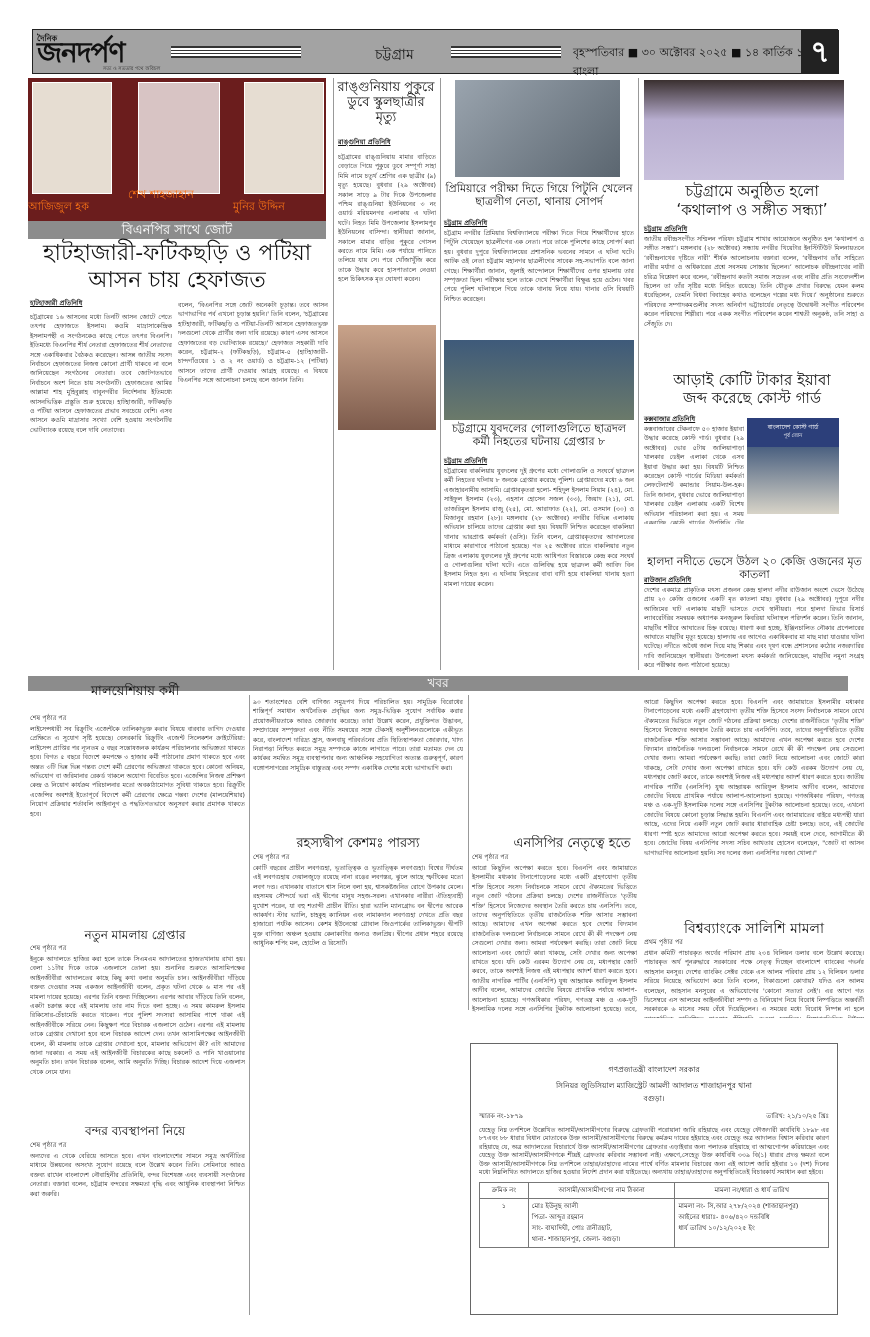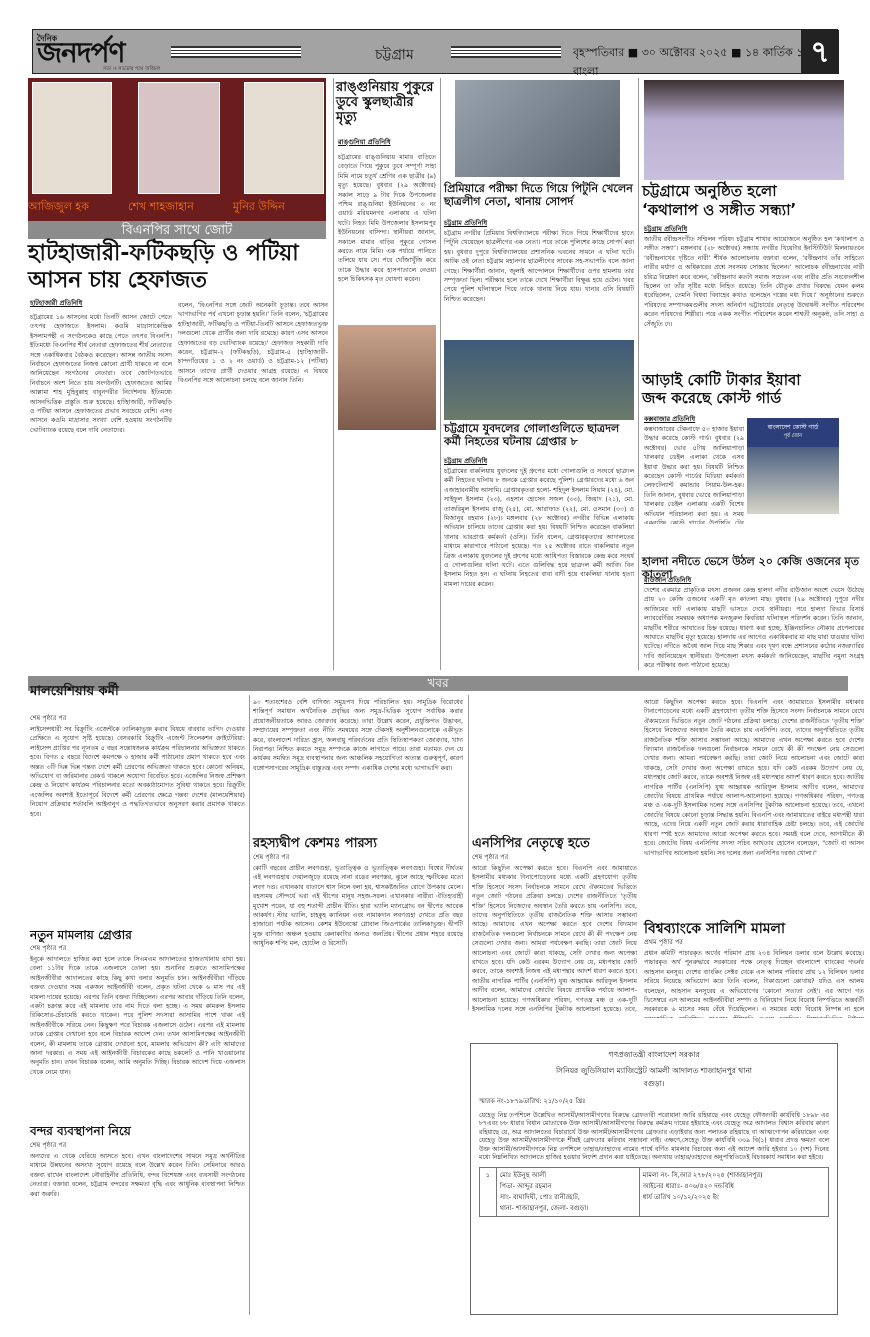--- a/index.html
+++ b/index.html
@@ -10,21 +10,21 @@
 .logo-big{left:4px;top:8px;font-size:28px;font-weight:900;letter-spacing:-1px;line-height:30px}
 .logo-tag{left:70px;top:35px;font-size:5px;color:#333}
 .rules{height:12px;border-top:2px solid #333;border-bottom:2px solid #333;background:repeating-linear-gradient(#fff 0,#fff 2px,#333 2px,#333 3px)}
 .section-name{left:342px;top:13px;font-size:14px}
 .dateline{left:540px;top:14px;font-size:11px}
 .pageno{left:768px;top:0;width:38px;height:44px;background:#222;color:#fff;font-size:30px;font-weight:bold;text-align:center;line-height:44px}
 .photobox{background:#6b1d1d}
 .photo{background:#e6ddd2;border:1px solid #fff}
 .pname{color:#f97316;font-size:11px;text-align:left}
 .band{background:#8c8c8c;color:#fff;text-align:center;font-size:13px;line-height:18px}
-.h-big{font-weight:bold;text-align:left;line-height:1.15}
+.h-big{font-weight:normal;text-align:center;line-height:1.15}
 .body-text{font-size:6.2px;line-height:9.4px;color:#222;text-align:justify}
 .byline{font-size:6.5px;text-decoration:underline;font-weight:bold}
 .img{background:linear-gradient(135deg,#9aa4ae,#5b6670)}
 .vr{background:#999;width:1px}
 .notice{border:1px solid #666;background:#fff}
 table.nt{border-collapse:collapse;font-size:6.5px;width:100%}
 table.nt td,table.nt th{border:1px solid #777;padding:2px 3px;vertical-align:top;font-weight:normal}
 </style>
 </head>
 <body>
@@ -37,21 +37,21 @@
   <div class="abs section-name">চট্টগ্রাম</div>
   <div class="abs rules" style="left:418px;top:16px;width:110px"></div>
   <div class="abs dateline">বৃহস্পতিবার ■ ৩০ অক্টোবর ২০২৫ ■ ১৪ কার্তিক ১৪৩২ বাংলা</div>
   <div class="abs pageno">৭</div>
 </div>
 
 <div class="abs photobox" style="left:28px;top:78px;width:298px;height:143px">
   <div class="abs photo" style="left:4px;top:4px;width:80px;height:112px"></div>
   <div class="abs pname" style="left:0;top:120px;width:92px">আজিজুল হক</div>
   <div class="abs photo" style="left:110px;top:4px;width:82px;height:112px;background:#d8c4c4"></div>
-  <div class="abs pname" style="left:100px;top:120px;width:100px">শেখ শাহজাহান</div>
+  <div class="abs pname" style="left:100px;top:108px;width:100px">শেখ শাহজাহান</div>
   <div class="abs photo" style="left:216px;top:4px;width:80px;height:112px"></div>
   <div class="abs pname" style="left:205px;top:120px;width:95px">মুনির উদ্দিন</div>
 </div>
 <div class="abs band" style="left:28px;top:221px;width:298px;height:18px">বিএনপির সাথে জোট</div>
 <div class="abs h-big" style="left:28px;top:240px;width:298px;font-size:22px">হাটহাজারী-ফটিকছড়ি ও পটিয়া</div>
 <div class="abs h-big" style="left:28px;top:267px;width:298px;font-size:22px">আসন চায় হেফাজত</div>
 <div class="abs byline" style="left:30px;top:298px">হাটহাজারী প্রতিনিধি</div>
 <div class="abs body-text" style="left:30px;top:312px;width:142px;height:358px;overflow:hidden">চট্টগ্রামের ১৬ আসনের মধ্যে তিনটি আসন জোটে পেতে তৎপর হেফাজতে ইসলাম। কওমি মাদ্রাসাকেন্দ্রিক ইসলামপন্থী এ সংগঠনকেও কাছে পেতে তৎপর বিএনপি। ইতিমধ্যে বিএনপির শীর্ষ নেতারা হেফাজতের শীর্ষ নেতাদের সঙ্গে একাধিকবার বৈঠকও করেছেন। আসন্ন জাতীয় সংসদ নির্বাচনে হেফাজতের নিজস্ব কোনো প্রার্থী থাকবে না বলে জানিয়েছেন সংগঠনের নেতারা। তবে জোটগতভাবে নির্বাচনে অংশ নিতে চায় সংগঠনটি। হেফাজতের আমির আল্লামা শাহ মুহিবুল্লাহ বাবুনগরীর নির্দেশনায় ইতিমধ্যে আসনভিত্তিক প্রস্তুতি শুরু হয়েছে। হাটহাজারী, ফটিকছড়ি ও পটিয়া আসনে হেফাজতের প্রভাব সবচেয়ে বেশি। এসব আসনে কওমি মাদ্রাসার সংখ্যা বেশি হওয়ায় সংগঠনটির ভোটব্যাংক রয়েছে বলে দাবি নেতাদের।</div>
 <div class="abs body-text" style="left:178px;top:300px;width:150px;height:370px;overflow:hidden">বলেন, 'বিএনপির সঙ্গে জোট অনেকটা চূড়ান্ত। তবে আসন ভাগাভাগির পর্ব এখনো চূড়ান্ত হয়নি।' তিনি বলেন, 'চট্টগ্রামের হাটহাজারী, ফটিকছড়ি ও পটিয়া-তিনটি আসনে হেফাজতভুক্ত দলগুলো থেকে প্রার্থীর জন্য দাবি রয়েছে। কারণ এসব আসনে হেফাজতের বড় ভোটব্যাংক রয়েছে।' হেফাজত সহকারী দাবি করেন, চট্টগ্রাম-২ (ফটিকছড়ি), চট্টগ্রাম-৫ (হাটহাজারী-চান্দগাঁওয়ের ১ ও ২ নং ওয়ার্ড) ও চট্টগ্রাম-১২ (পটিয়া) আসনে তাদের প্রার্থী দেওয়ার আগ্রহ রয়েছে। এ বিষয়ে বিএনপির সঙ্গে আলোচনা চলছে বলে জানান তিনি।</div>
 
@@ -124,31 +124,36 @@
 <div class="abs h-big" style="left:472px;top:836px;width:200px;font-size:13px">এনসিপির নেতৃত্বে হতে</div>
 <div class="abs body-text" style="left:472px;top:853px;font-size:6.5px">শেষ পৃষ্ঠার পর</div>
 <div class="abs body-text" style="left:472px;top:863px;width:165px;height:150px;overflow:hidden">আরো কিছুদিন অপেক্ষা করতে হবে। বিএনপি এবং জামায়াতে ইসলামীর মধ্যকার টানাপোড়েনের মধ্যে একটি গ্রহণযোগ্য তৃতীয় শক্তি হিসেবে সংসদ নির্বাচনকে সামনে রেখে ঐক্যমতের ভিত্তিতে নতুন জোট গঠনের প্রক্রিয়া চলছে। দেশের রাজনীতিতে 'তৃতীয় শক্তি' হিসেবে নিজেদের অবস্থান তৈরি করতে চায় এনসিপি। তবে, তাদের অনুপস্থিতিতে তৃতীয় রাজনৈতিক শক্তি আসার সম্ভাবনা আছে। আমাদের এখন অপেক্ষা করতে হবে দেশের বিদ্যমান রাজনৈতিক দলগুলো নির্বাচনকে সামনে রেখে কী কী পদক্ষেপ নেয় সেগুলো দেখার জন্য। আমরা পর্যবেক্ষণ করছি। তারা জোট নিয়ে আলোচনা এবং জোটে কারা থাকছে, সেটা দেখার জন্য অপেক্ষা রাখতে হবে। যদি কেউ এরকম উদ্যোগ নেয় যে, মধ্যপন্থার জোট করবে, তাকে অবশ্যই নিজস্ব এই মধ্যপন্থার আদর্শ ধারণ করতে হবে। জাতীয় নাগরিক পার্টির (এনসিপি) যুগ্ম আহ্বায়ক আরিফুল ইসলাম আদীব বলেন, আমাদের জোটের বিষয়ে প্রাথমিক পর্যায়ে আলাপ-আলোচনা হয়েছে। গণঅধিকার পরিষদ, গণতন্ত্র মঞ্চ ও এক-দুটি ইসলামিক দলের সঙ্গে এনসিপির টুকটাক আলোচনা হয়েছে। তবে, এখনো জোটের বিষয়ে কোনো চূড়ান্ত সিদ্ধান্ত হয়নি। বিএনপি এবং জামায়াতের বাইরে মধ্যপন্থী যারা আছে, এদের নিয়ে একটি নতুন জোট করার ধারাবাহিক চেষ্টা চলছে। তবে, এই জোটের ধারণা স্পষ্ট হতে আমাদের আরো অপেক্ষা করতে হবে। সময়ই বলে দেবে, আগামীতে কী হবে। জোটের বিষয় এনসিপির সদস্য সচিব আখতার হোসেন বলেছেন, "জোট বা আসন ভাগাভাগির আলোচনা হয়নি। সব দলের জন্য এনসিপির দরজা খোলা।"</div>
 <div class="abs body-text" style="left:644px;top:697px;width:220px;height:220px;overflow:hidden">আরো কিছুদিন অপেক্ষা করতে হবে। বিএনপি এবং জামায়াতে ইসলামীর মধ্যকার টানাপোড়েনের মধ্যে একটি গ্রহণযোগ্য তৃতীয় শক্তি হিসেবে সংসদ নির্বাচনকে সামনে রেখে ঐক্যমতের ভিত্তিতে নতুন জোট গঠনের প্রক্রিয়া চলছে। দেশের রাজনীতিতে 'তৃতীয় শক্তি' হিসেবে নিজেদের অবস্থান তৈরি করতে চায় এনসিপি। তবে, তাদের অনুপস্থিতিতে তৃতীয় রাজনৈতিক শক্তি আসার সম্ভাবনা আছে। আমাদের এখন অপেক্ষা করতে হবে দেশের বিদ্যমান রাজনৈতিক দলগুলো নির্বাচনকে সামনে রেখে কী কী পদক্ষেপ নেয় সেগুলো দেখার জন্য। আমরা পর্যবেক্ষণ করছি। তারা জোট নিয়ে আলোচনা এবং জোটে কারা থাকছে, সেটা দেখার জন্য অপেক্ষা রাখতে হবে। যদি কেউ এরকম উদ্যোগ নেয় যে, মধ্যপন্থার জোট করবে, তাকে অবশ্যই নিজস্ব এই মধ্যপন্থার আদর্শ ধারণ করতে হবে। জাতীয় নাগরিক পার্টির (এনসিপি) যুগ্ম আহ্বায়ক আরিফুল ইসলাম আদীব বলেন, আমাদের জোটের বিষয়ে প্রাথমিক পর্যায়ে আলাপ-আলোচনা হয়েছে। গণঅধিকার পরিষদ, গণতন্ত্র মঞ্চ ও এক-দুটি ইসলামিক দলের সঙ্গে এনসিপির টুকটাক আলোচনা হয়েছে। তবে, এখনো জোটের বিষয়ে কোনো চূড়ান্ত সিদ্ধান্ত হয়নি। বিএনপি এবং জামায়াতের বাইরে মধ্যপন্থী যারা আছে, এদের নিয়ে একটি নতুন জোট করার ধারাবাহিক চেষ্টা চলছে। তবে, এই জোটের ধারণা স্পষ্ট হতে আমাদের আরো অপেক্ষা করতে হবে। সময়ই বলে দেবে, আগামীতে কী হবে। জোটের বিষয় এনসিপির সদস্য সচিব আখতার হোসেন বলেছেন, "জোট বা আসন ভাগাভাগির আলোচনা হয়নি। সব দলের জন্য এনসিপির দরজা খোলা।"</div>
 
 <div class="abs h-big" style="left:644px;top:920px;width:220px;font-size:14px">বিশ্বব্যাংকে সালিশি মামলা</div>
 <div class="abs body-text" style="left:644px;top:938px;font-size:6.5px">প্রথম পৃষ্ঠার পর</div>
 <div class="abs body-text" style="left:644px;top:948px;width:220px;height:70px;overflow:hidden">প্রধান কমিটি পাচারকৃত অর্থের পরিমাণ প্রায় ২৩৪ বিলিয়ন ডলার বলে উল্লেখ করেছে। পাচারকৃত অর্থ পুনরুদ্ধারে সরকারের পক্ষে নেতৃত্ব দিচ্ছেন বাংলাদেশ ব্যাংকের গভর্নর আহসান মনসুর। দেশের ব্যাংকিং সেক্টর থেকে এস আলম পরিবার প্রায় ১২ বিলিয়ন ডলার সরিয়ে নিয়েছে অভিযোগ করে তিনি বলেন, টাকাগুলো কোথায়? যদিও এস আলম বলেছেন, আহসান মনসুরের এ অভিযোগের 'কোনো সত্যতা নেই'। এর আগে গত ডিসেম্বরে এস আলমের আইনজীবীরা সম্পদ ও বিনিয়োগ নিয়ে বিরোধ নিষ্পত্তিতে অন্তর্বর্তী সরকারকে ৬ মাসের সময় বেঁধে দিয়েছিলেন। এ সময়ের মধ্যে বিরোধ নিষ্পন্ন না হলে আন্তর্জাতিক সালিশিতে যাওয়ার হুঁশিয়ারি দেওয়া হয়েছিল। সিঙ্গাপুরভিত্তিক টাইমস অনলাইনে, মার্কিন আইনি প্রতিষ্ঠান কুইন ইমানুয়েল আর্ট সুলিভানের আইনজীবীরা সালিশি আবেদন করেছেন। এতে তারা উল্লেখ করেছেন, বাংলাদেশ সরকার এস আলম পরিবারের ব্যাংক হিসাব এবং সম্পদ জব্দ করেছে।</div>
 
 <div class="abs notice" style="left:470px;top:1043px;width:368px;height:272px">
-  <div style="text-align:center;font-size:7.5px;margin-top:5px">গণপ্রজাতন্ত্রী বাংলাদেশ সরকার</div>
+  <div style="text-align:center;font-size:7.5px;margin-top:20px">গণপ্রজাতন্ত্রী বাংলাদেশ সরকার</div>
   <div style="text-align:center;font-size:7.5px;margin-top:4px">সিনিয়র জুডিসিয়াল ম্যাজিস্ট্রেট আমলী আদালত শাজাহানপুর থানা</div>
   <div style="text-align:center;font-size:7.5px;margin-top:1px">বগুড়া।</div>
-  <div style="display:flex;font-size:6.5px;padding:6px 8px 2px">
+  <div style="display:flex;justify-content:space-between;font-size:6.5px;padding:6px 8px 2px">
     <span>স্মারক নং-১৮৭৯</span>
     <span>তারিখ: ২১/১০/২৫ খ্রিঃ</span>
   </div>
   <div class="body-text" style="padding:2px 8px;font-size:6.2px;line-height:8.4px">যেহেতু নিম্ন তপশিলে উল্লেখিত আসামী/আসামীগণের বিরুদ্ধে গ্রেফতারী পরোয়ানা জারি রহিয়াছে এবং যেহেতু ফৌজদারী কার্যবিধি ১৮৯৮ এর ৮৭এবং ৮৮ ধারার বিধান মোতাবেক উক্ত আসামী/আসামীগণের বিরুদ্ধে কর্মক্রম দায়ের হইয়াছে এবং যেহেতু অত্র আদালত বিশ্বাস করিবার কারণ রহিয়াছে যে, অত্র আদালতের বিচারার্থে উক্ত আসামী/আসামীগণের গ্রেফতার এড়াইবার জন্য পলাতক রহিয়াছে বা আত্মগোপন করিয়াছেন এবং যেহেতু উক্ত আসামী/আসামীগণকে শীঘ্রই গ্রেফতার করিবার সম্ভাবনা নাই। এক্ষণে,সেহেতু উক্ত কার্যবিধি ৩৩৯ বি(১) ধারার প্রদত্ত ক্ষমতা বলে উক্ত আসামী/আসামীগণকে নিম্ন তপশিলে তাহার/তাহাদের নামের পার্শ্বে বর্ণিত মামলার বিচারের জন্য এই আদেশ জারি হইবার ১০ (দশ) দিনের মধ্যে নিম্নলিখিত আদালতে হাজির হওয়ার নির্দেশ প্রদান করা যাইতেছে। অন্যথায় তাহার/তাহাদের অনুপস্থিতিতেই বিচারকার্য সমাধান করা হইবে।</div>
   <div style="padding:4px 8px">
     <table class="nt">
       <tbody>
+          <tr>
+        <th style="width:14%">ক্রমিক নং</th>
+        <th style="width:42%">আসামী/আসামীগণের নাম ঠিকানা</th>
+        <th style="width:44%">মামলা নং/ধারা ও ধার্য তারিখ</th>
+      </tr>
       <tr>
         <td style="text-align:center">১</td>
         <td style="white-space:pre-line">মোঃ ইউনুছ আলী
 পিতা- আব্দুর রহমান
 সাং- বাঘাদিঘী, পোঃ রানীরহাট,
 থানা- শাজাহানপুর, জেলা- বগুড়া।</td>
         <td style="white-space:pre-line">মামলা নং- সি,আর ২৭৮/২০২৪ (শাজাহানপুর)
 আইনের ধারাঃ- ৪০৬/৪২০ দন্ডবিধি
 ধার্য তারিখ ১০/১২/২০২৫ ইং</td>
       </tr>

